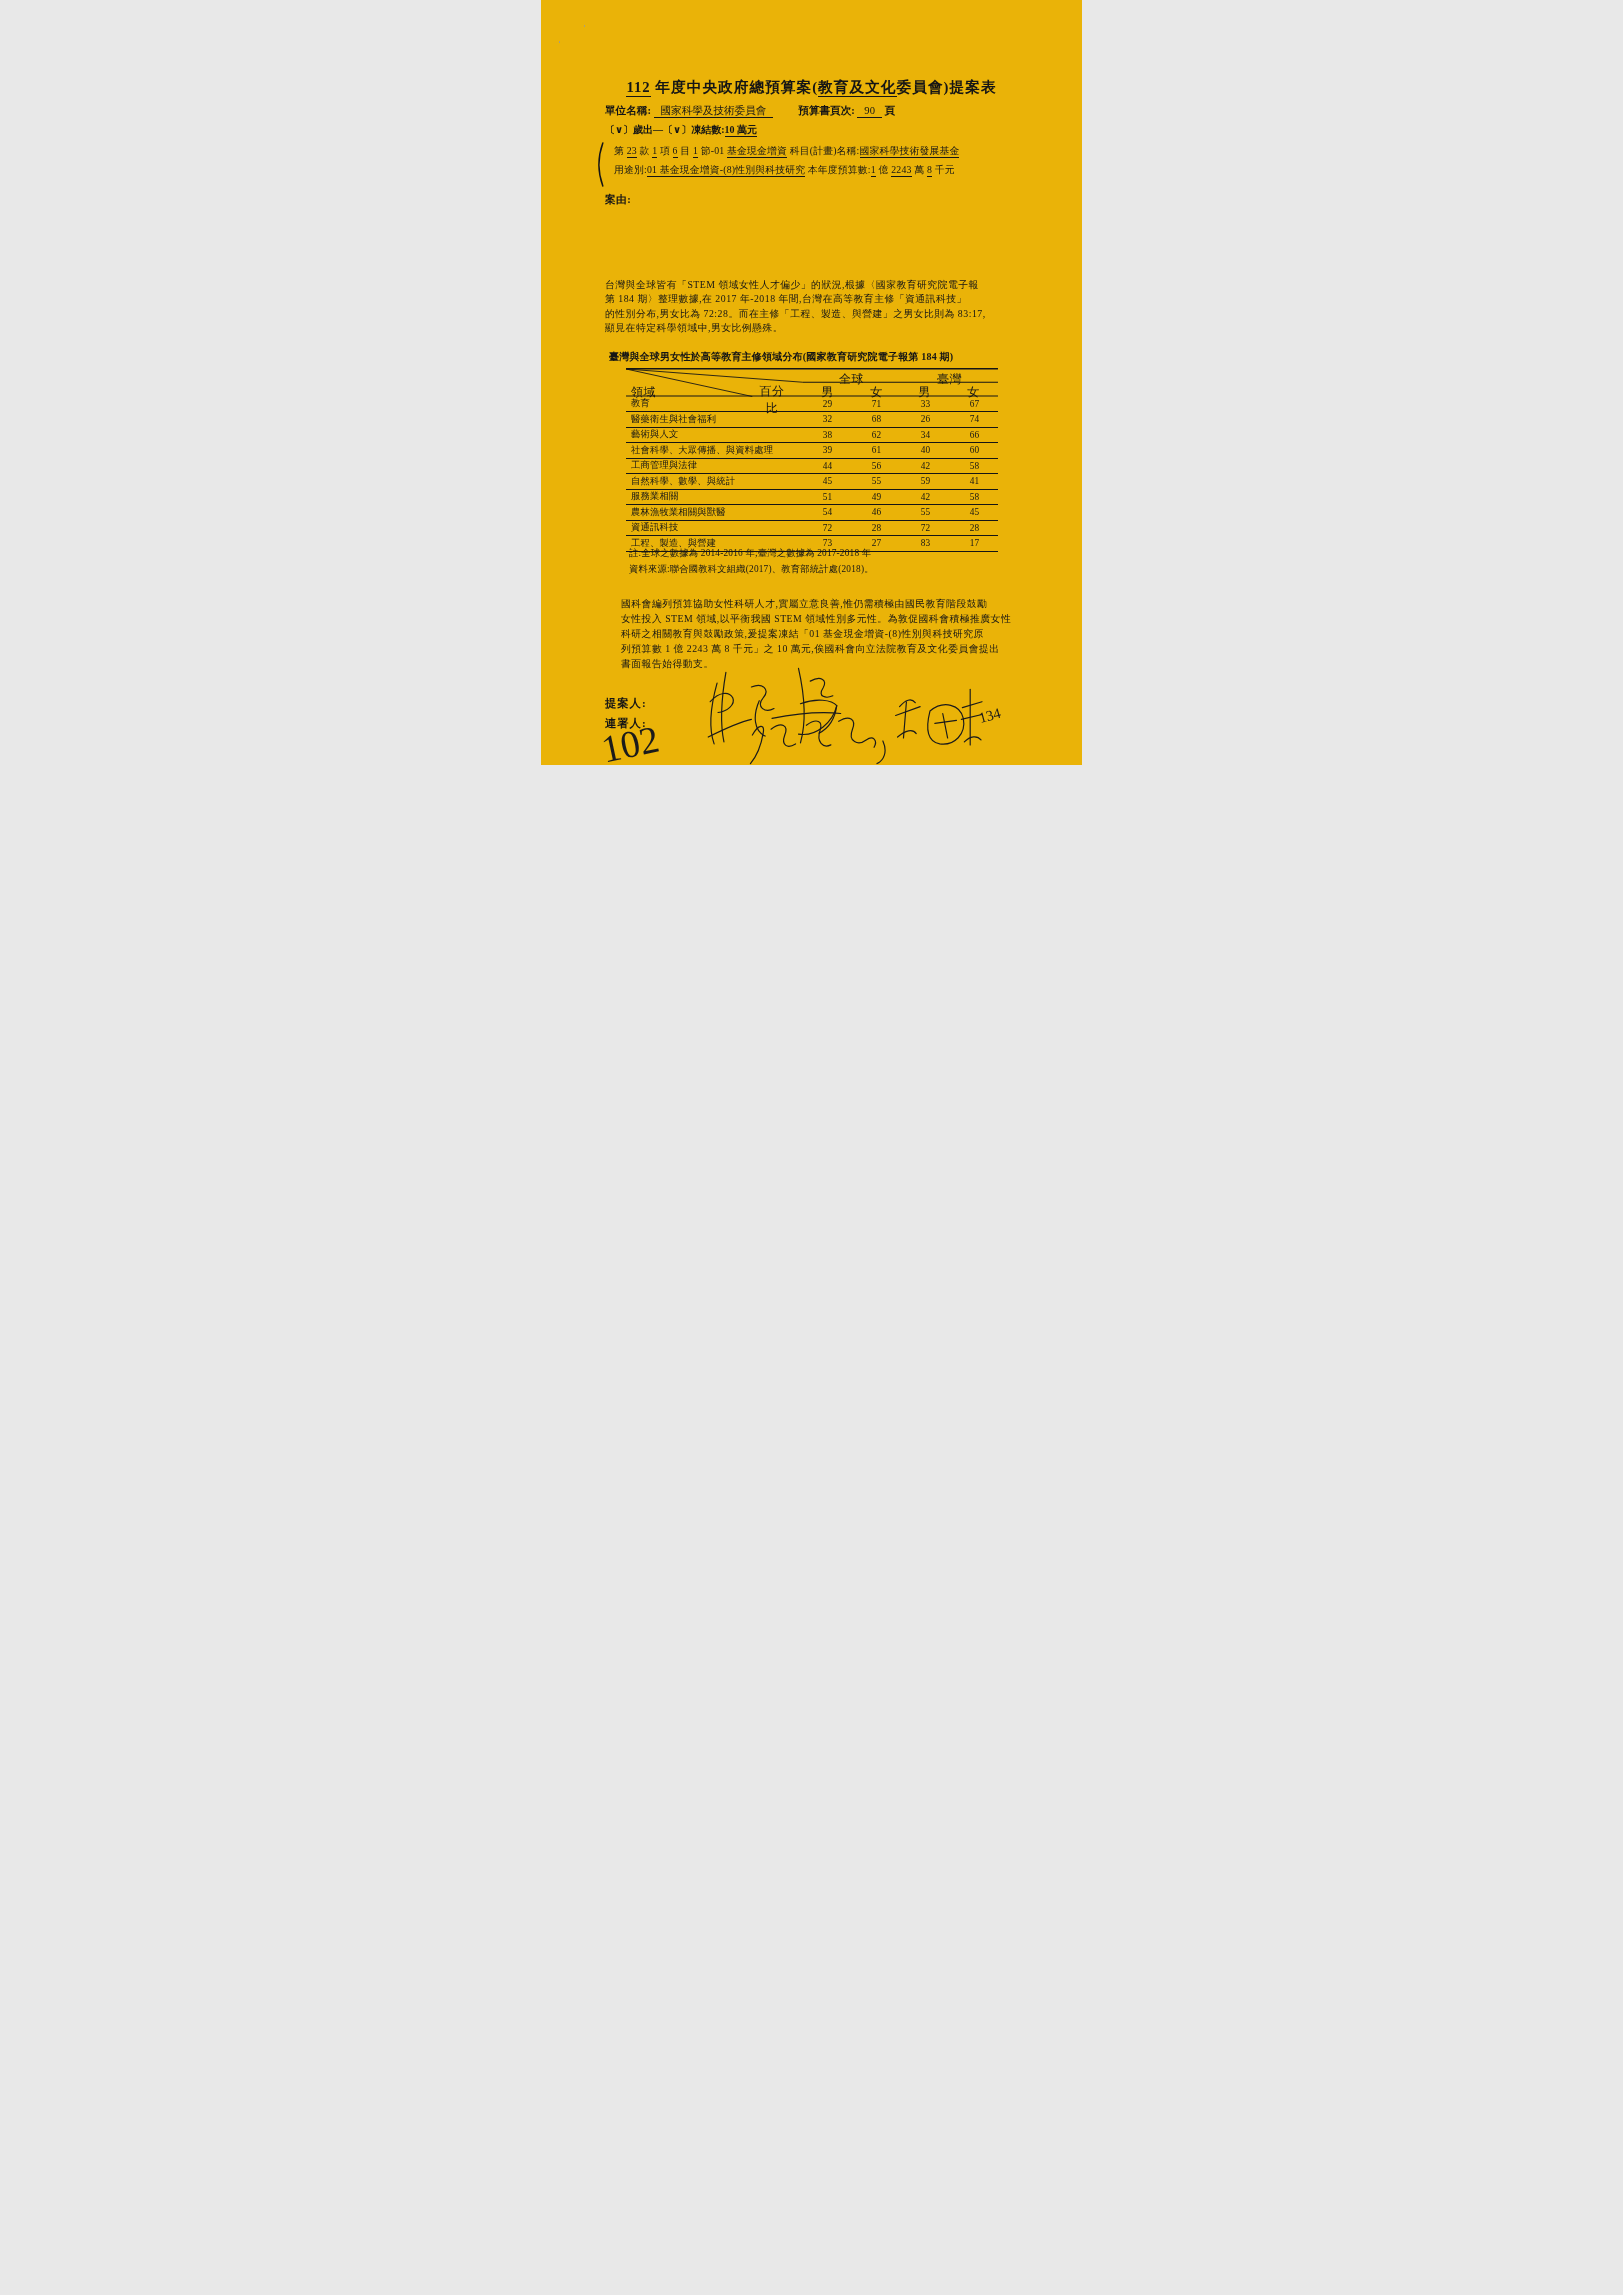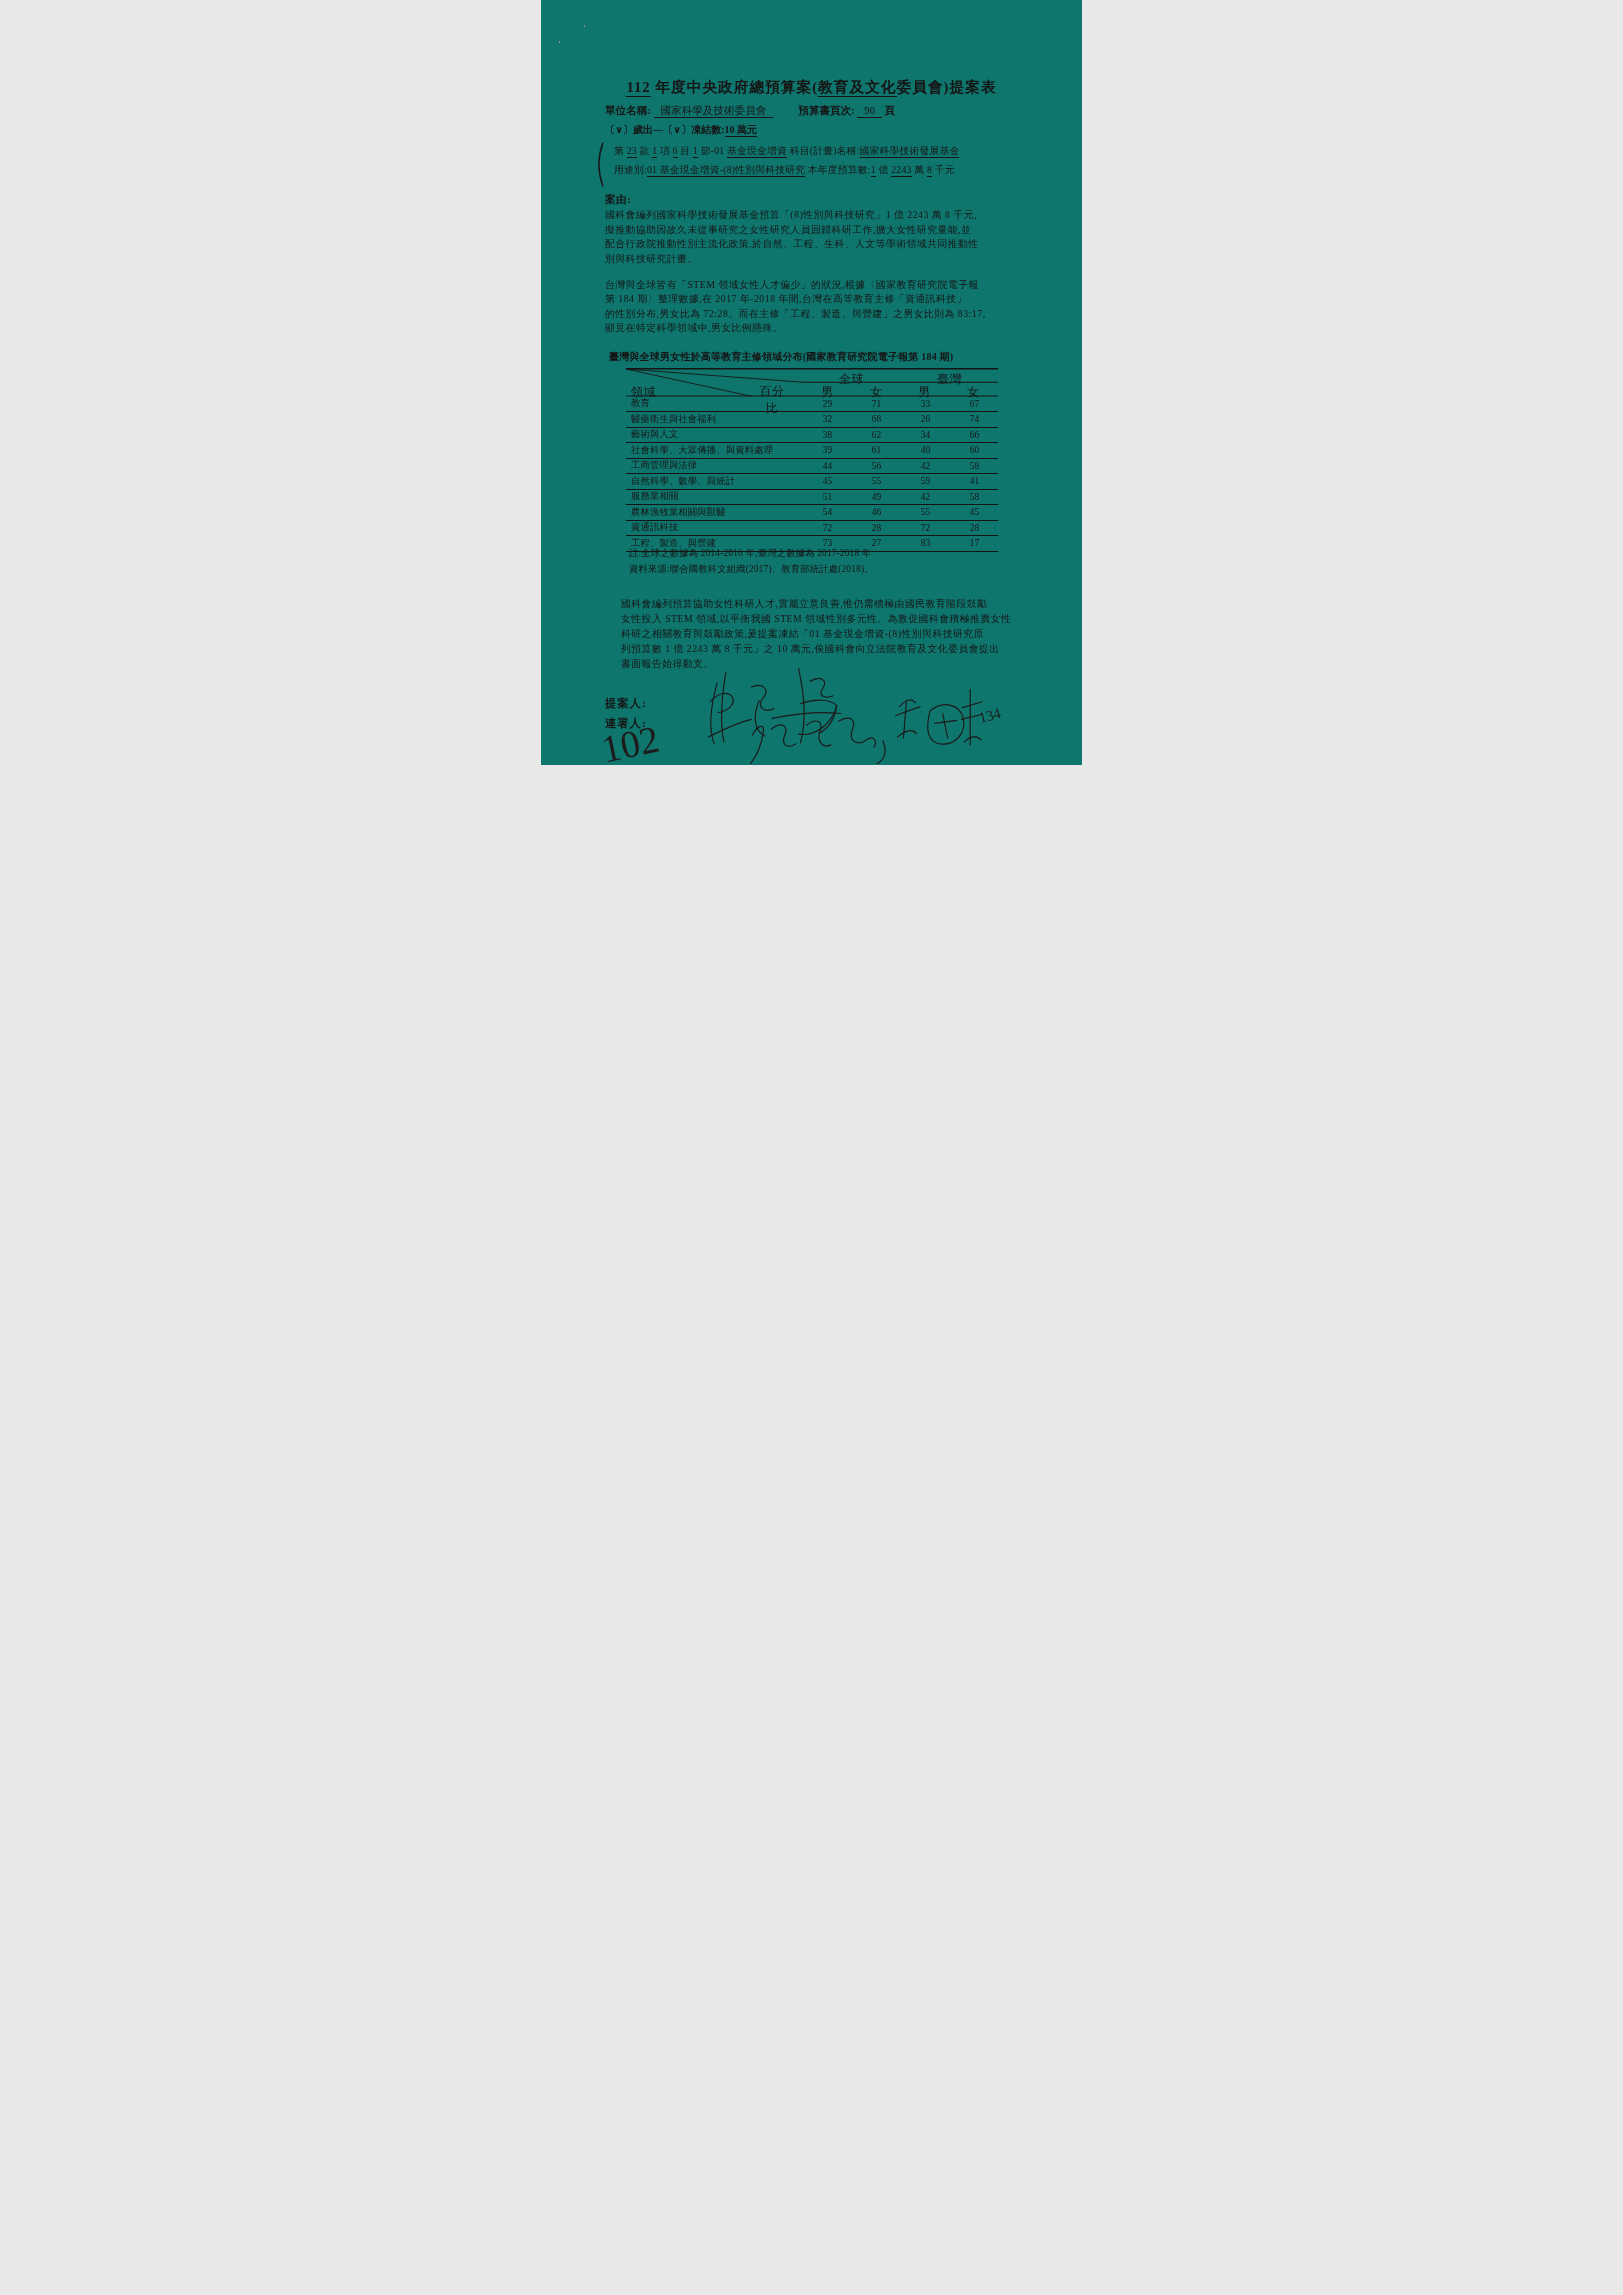--- a/index.html
+++ b/index.html
@@ -1,20 +1,20 @@
 <!DOCTYPE html>
 <html style="font-size:7.9px"><head>
 <meta charset="utf-8">
 <style>
   html,body{margin:0;padding:0;background:#e8e8e8;}
   .page{
     position:relative;
     width:541px;height:765px;
     margin:0 auto;
-    background:#0f766e;
+    background:#eab308;
     color:#151515;
     font-family:"Liberation Serif","DejaVu Serif",serif;
     overflow:hidden;
   }
   .abs{position:absolute;white-space:nowrap;}
   .b{font-weight:bold;}
   .u{border-bottom:1px solid #151515;padding-bottom:0.5px;}
   .title{
     top:78px;left:0;width:100%;
     text-align:center;
@@ -83,26 +83,20 @@
 
   <svg class="bracket-svg" width="10.8" height="45" viewBox="0 0 22 92">
     <path d="M18,2 Q2,46 18,90" fill="none" stroke="#151515" stroke-width="3" stroke-linecap="round"></path>
   </svg>
 
   <div class="abs clause cl1"><span>第 </span><span class="u">23</span><span> 款 </span><span class="u">1</span><span> 項 </span><span class="u">6</span><span> 目 </span><span class="u">1</span><span> 節-01 </span><span class="u">基金現金增資</span><span> 科目(計畫)名稱:</span><span class="u">國家科學技術發展基金</span></div>
   <div class="abs clause cl2"><span>用途別:</span><span class="u">01 基金現金增資-(8)性別與科技研究</span><span> 本年度預算數:</span><span class="u">1</span><span> 億 </span><span class="u">2243</span><span> 萬 </span><span class="u">8</span><span> 千元</span></div>
 
   <div class="abs heading">案由:</div>
 
-  <div class="para p1">
-      <div class="tline">國科會編列國家科學技術發展基金預算「(8)性別與科技研究」1 億 2243 萬 8 千元,</div>
-      <div class="tline">擬推動協助因故久未從事研究之女性研究人員回歸科研工作,擴大女性研究量能,並</div>
-      <div class="tline">配合行政院推動性別主流化政策,於自然、工程、生科、人文等學術領域共同推動性</div>
-      <div class="tline">別與科技研究計畫。</div>
-    </div>
   <div class="para p2">
       <div class="tline">台灣與全球皆有「STEM 領域女性人才偏少」的狀況,根據〈國家教育研究院電子報</div>
       <div class="tline">第 184 期〉整理數據,在 2017 年-2018 年間,台灣在高等教育主修「資通訊科技」</div>
       <div class="tline">的性別分布,男女比為 72:28。而在主修「工程、製造、與營建」之男女比則為 83:17,</div>
       <div class="tline">顯見在特定科學領域中,男女比例懸殊。</div>
     </div>
 
   <div class="abs caption">臺灣與全球男女性於高等教育主修領域分布(國家教育研究院電子報第 184 期)</div>
 
   <div class="table">

